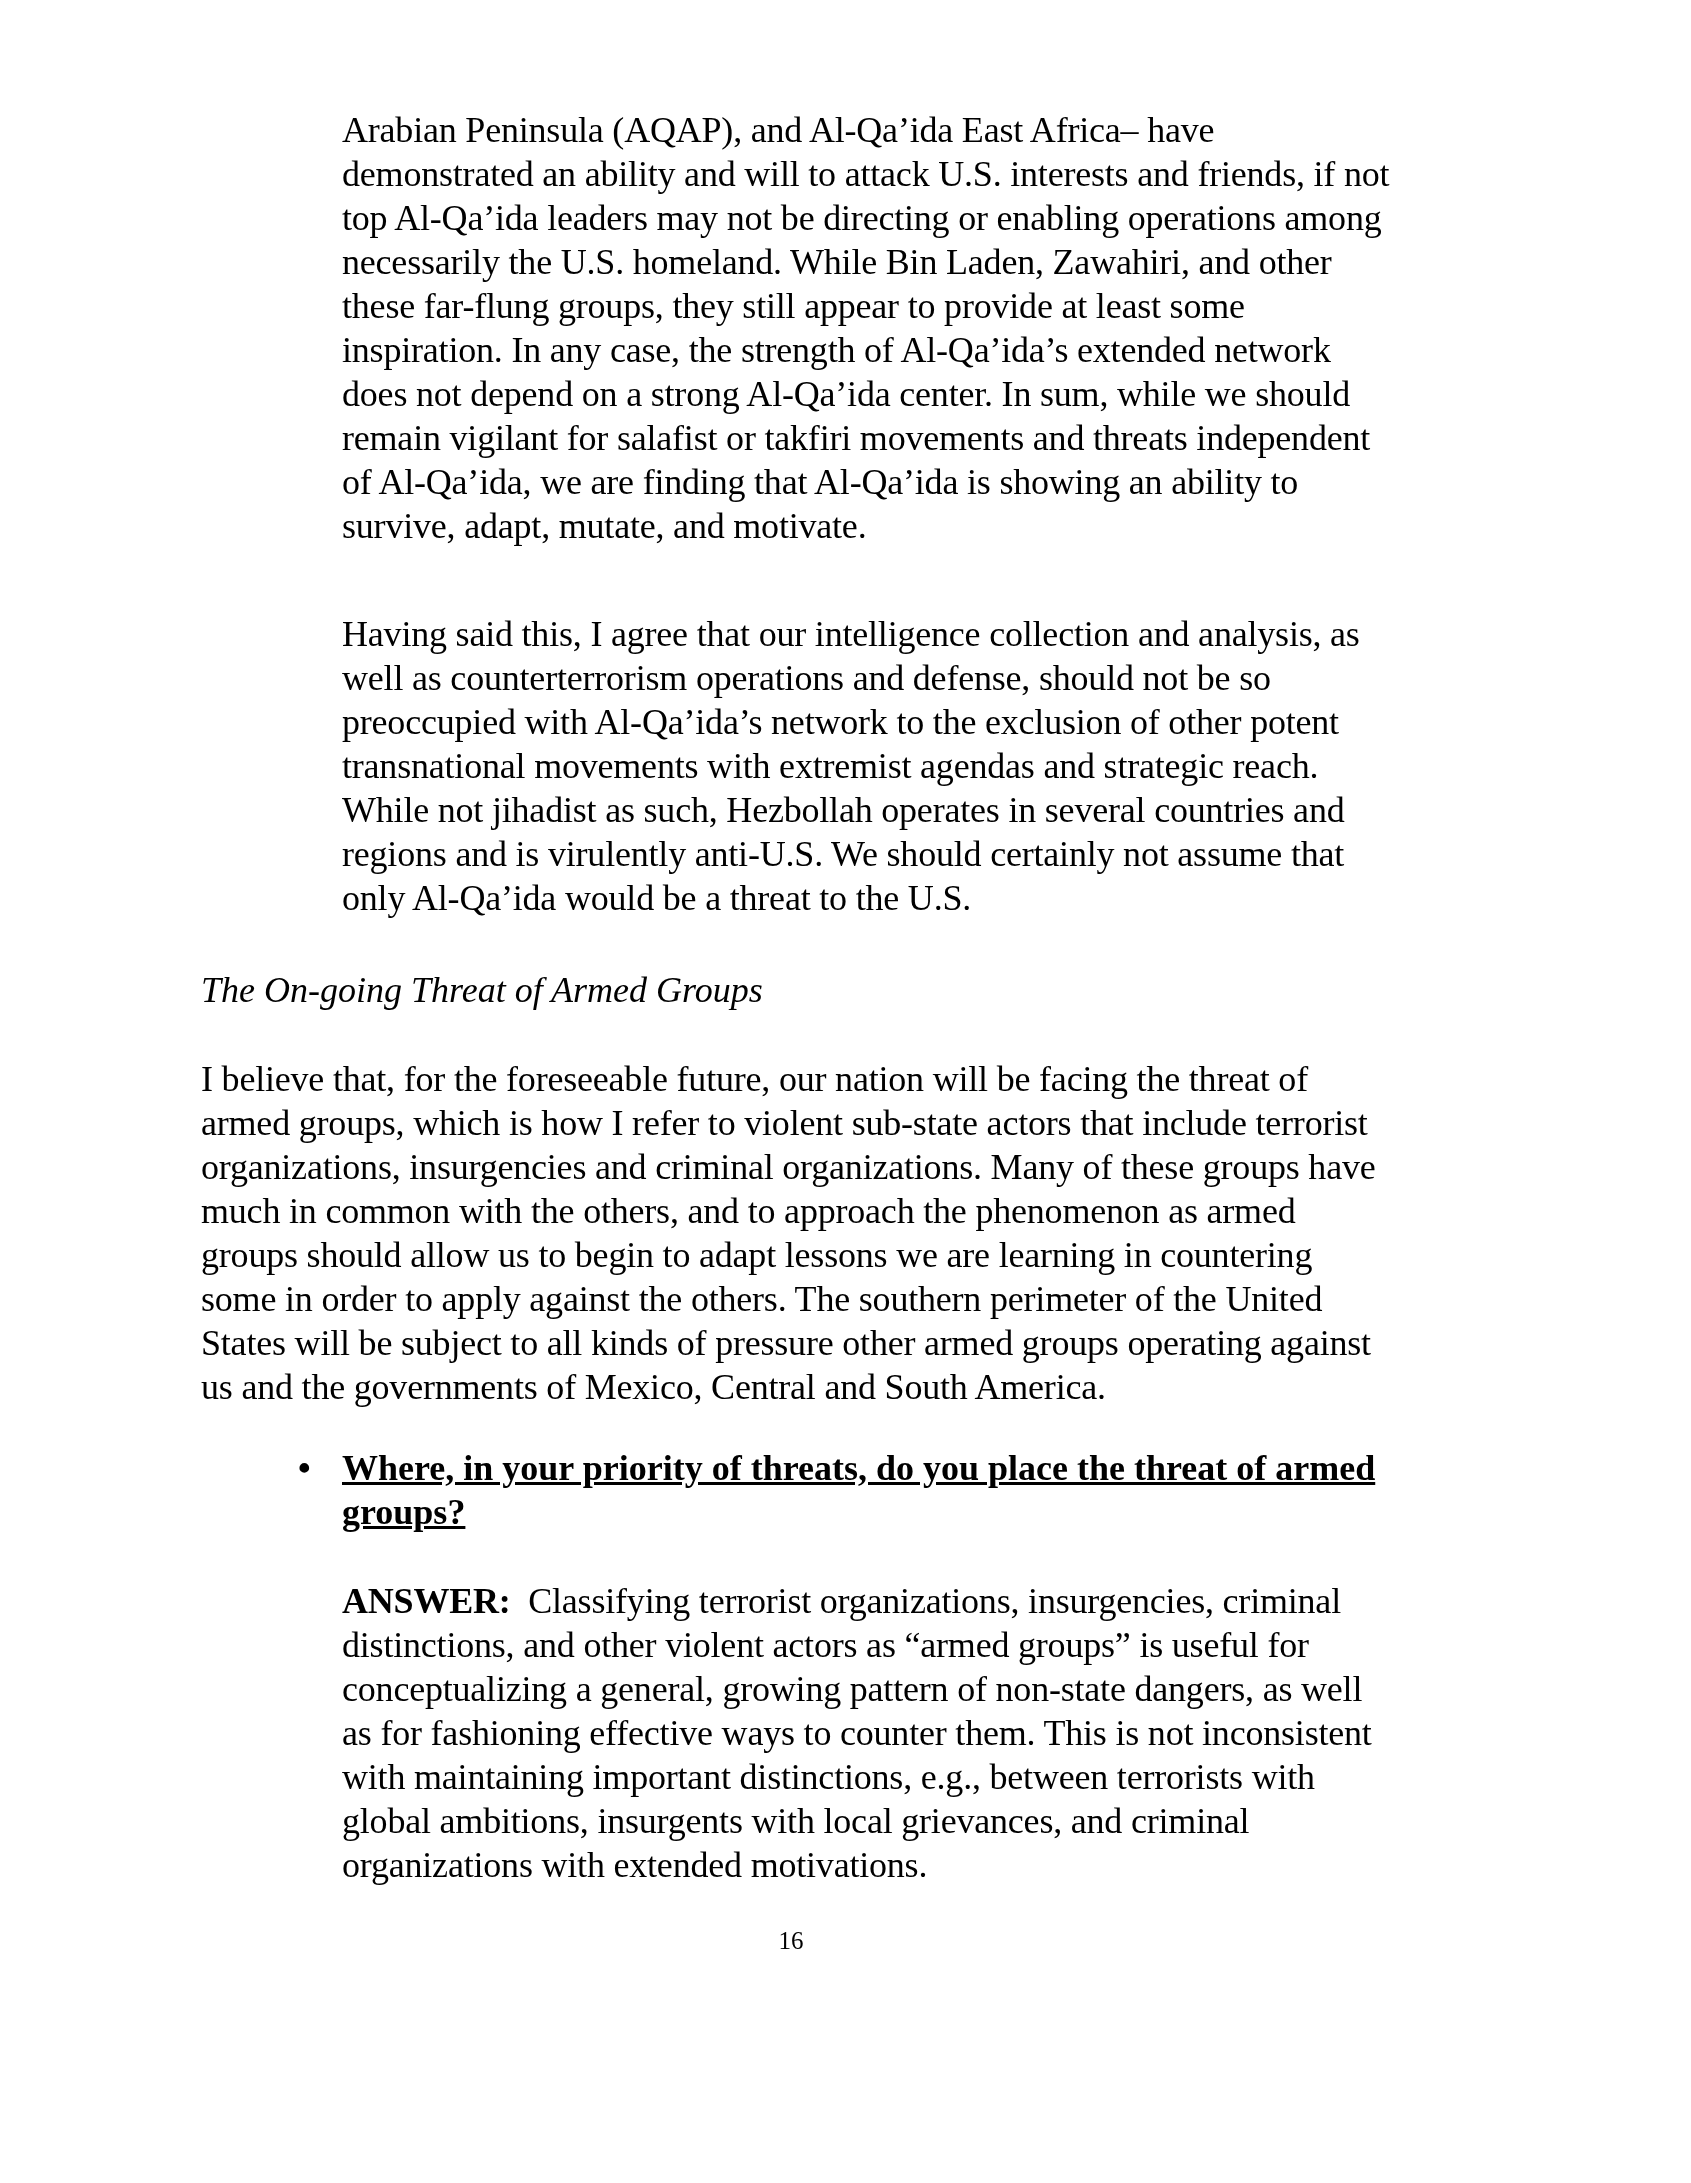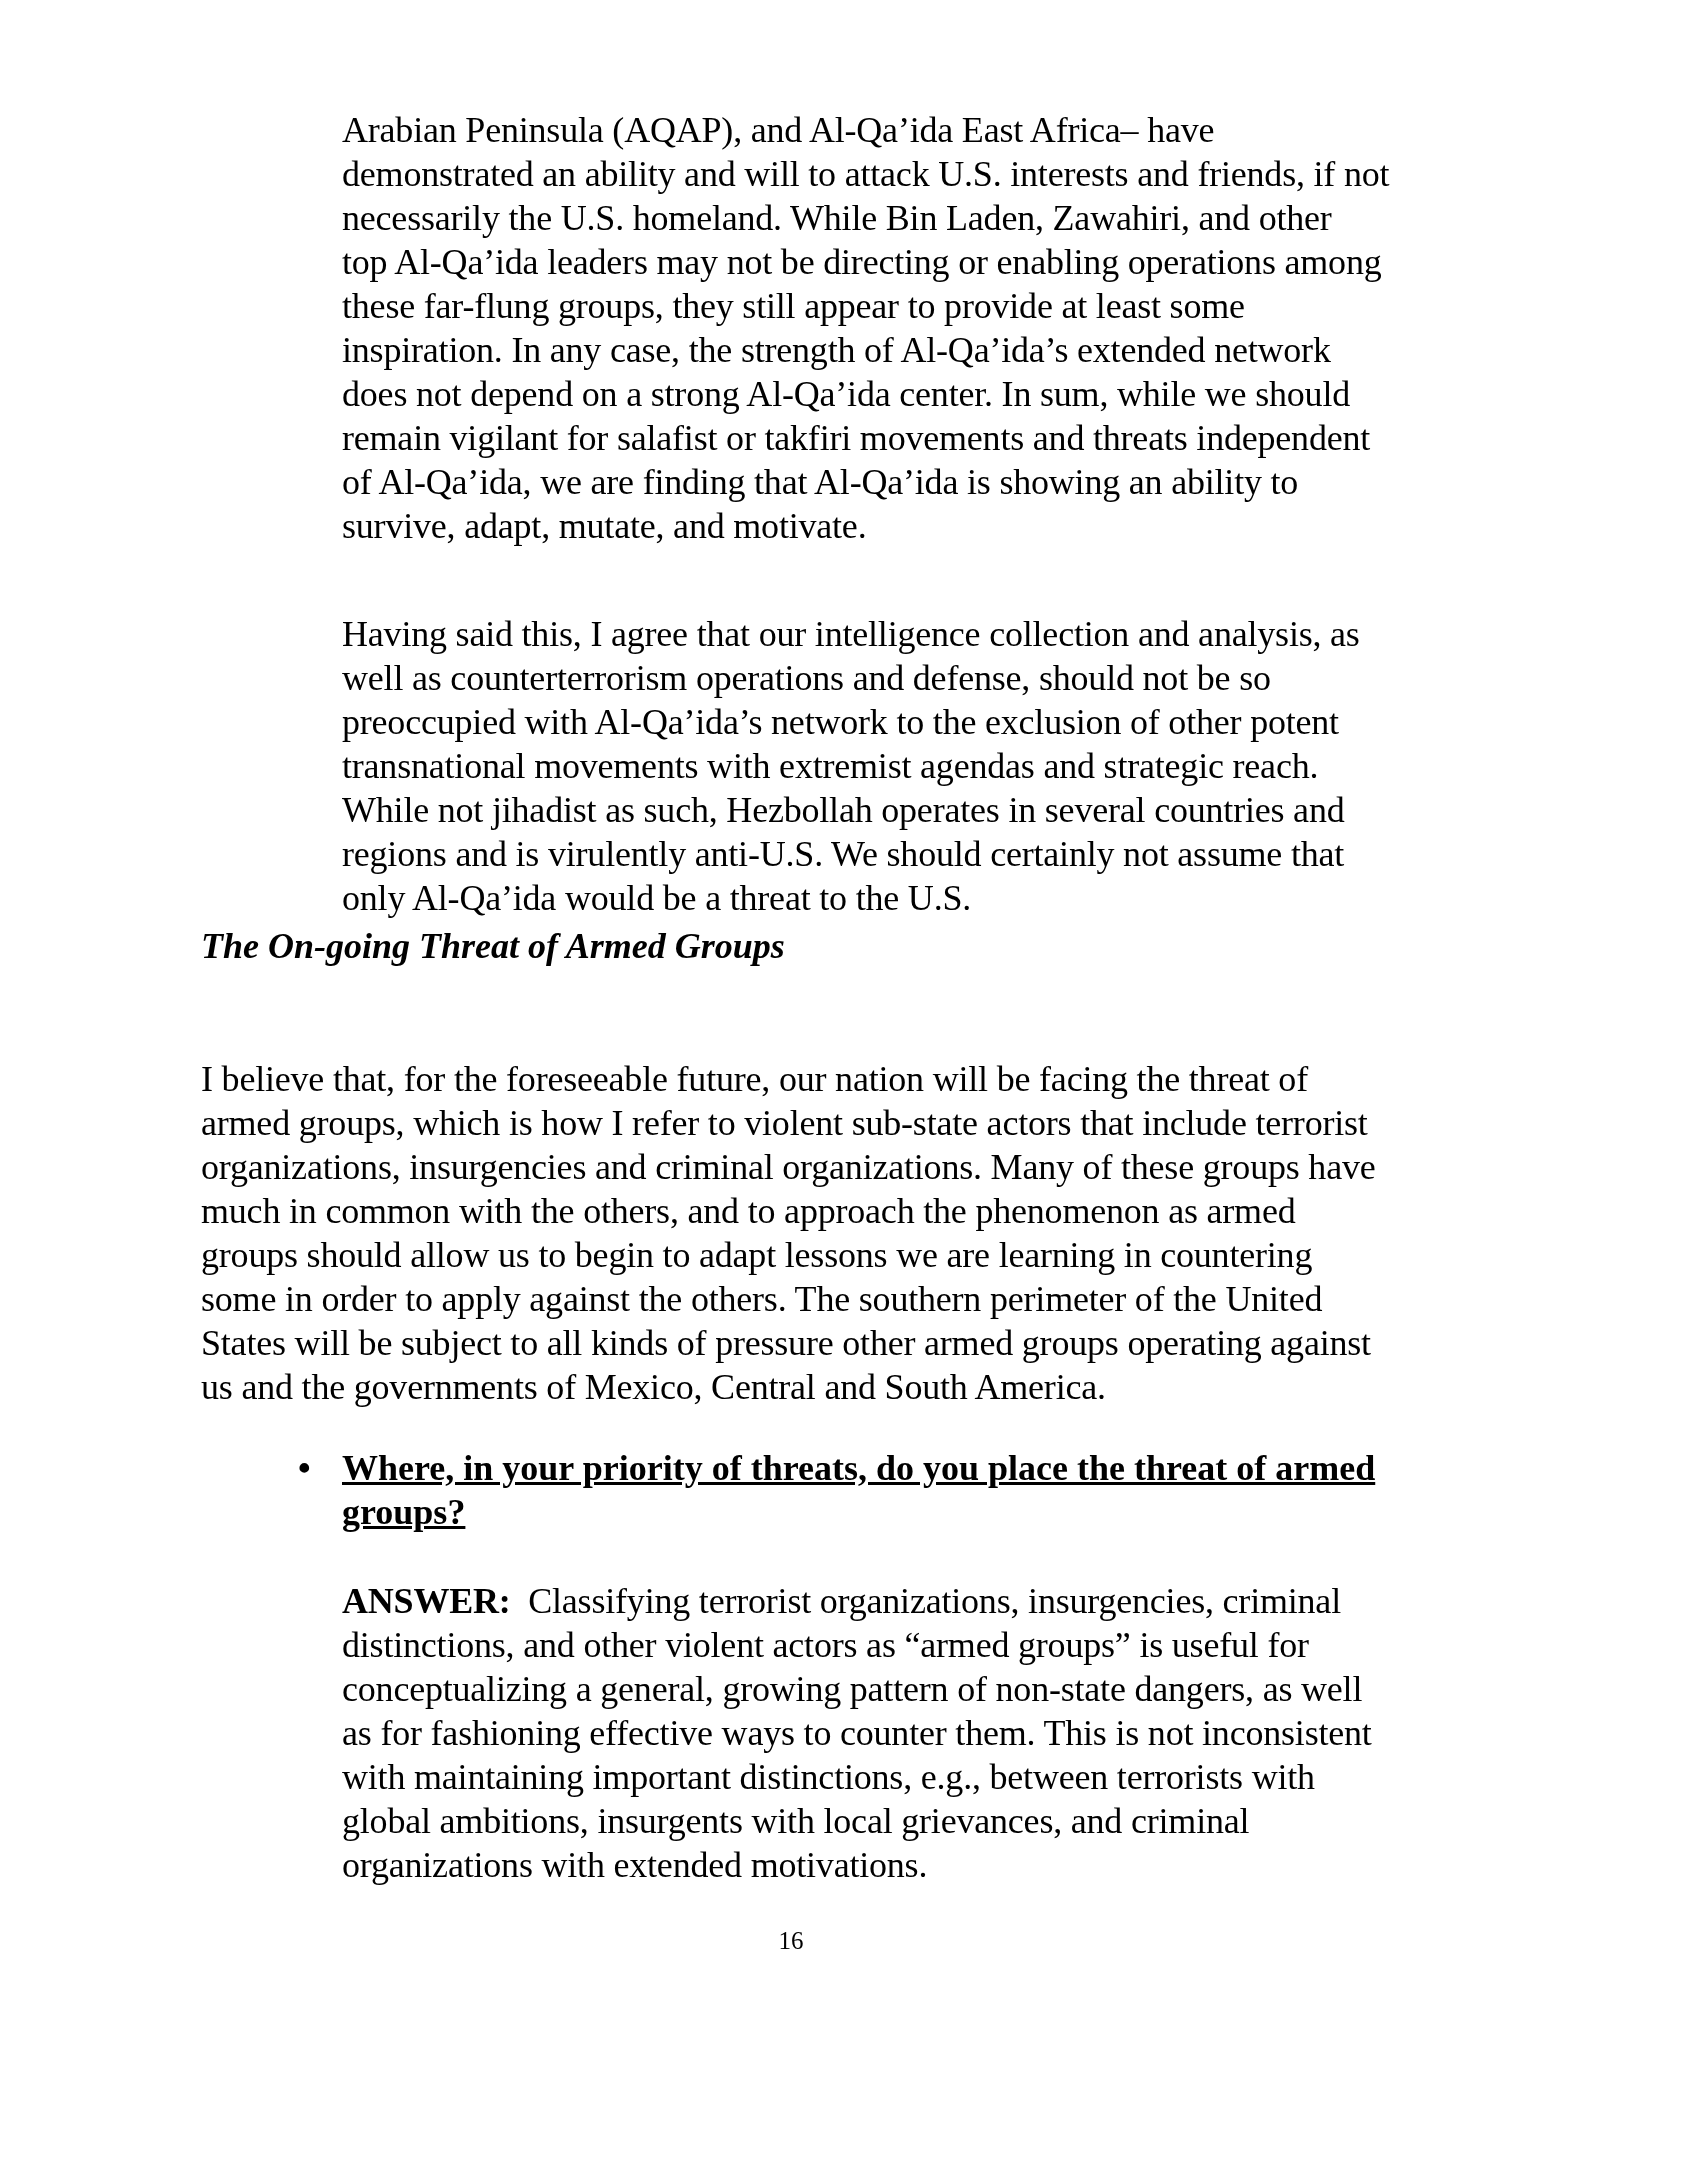--- a/index.html
+++ b/index.html
@@ -33,24 +33,24 @@
     left: 342px;
     width: 1139px;
   }
   .flush {
     left: 201px;
     width: 1282px;
   }
   .heading {
     position: absolute;
     left: 201px;
-    top: 924px;
+    top: 968px;
     font-size: 36px;
     line-height: 44px;
-    font-weight: bold;
+    font-weight: normal;
     font-style: italic;
     margin: 0;
   }
   .question {
     position: absolute;
     left: 298px;
     top: 1446px;
     width: 1192px;
     font-size: 36px;
     line-height: 44px;
@@ -83,22 +83,22 @@
   .line { display: block; white-space: nowrap; }
 </style>
 </head>
 <body>
 
 <div class="page">
 
   <div class="para indented" style="top:108px;">
     <span class="line">Arabian Peninsula (AQAP), and Al-Qa’ida East Africa– have</span>
     <span class="line">demonstrated an ability and will to attack U.S. interests and friends, if not</span>
+    <span class="line">top Al-Qa’ida leaders may not be directing or enabling operations among</span>
     <span class="line">necessarily the U.S. homeland.  While Bin Laden, Zawahiri, and other</span>
-    <span class="line">top Al-Qa’ida leaders may not be directing or enabling operations among</span>
     <span class="line">these far-flung groups, they still appear to provide at least some</span>
     <span class="line">inspiration. In any case, the strength of Al-Qa’ida’s extended network</span>
     <span class="line">does not depend on a strong Al-Qa’ida center.  In sum, while we should</span>
     <span class="line">remain vigilant for salafist or takfiri movements and threats independent</span>
     <span class="line">of Al-Qa’ida, we are finding that Al-Qa’ida is showing an ability to</span>
     <span class="line">survive, adapt, mutate, and motivate.</span>
   </div>
 
   <div class="para indented" style="top:612px;">
     <span class="line">Having said this, I agree that our intelligence collection and analysis, as</span>

